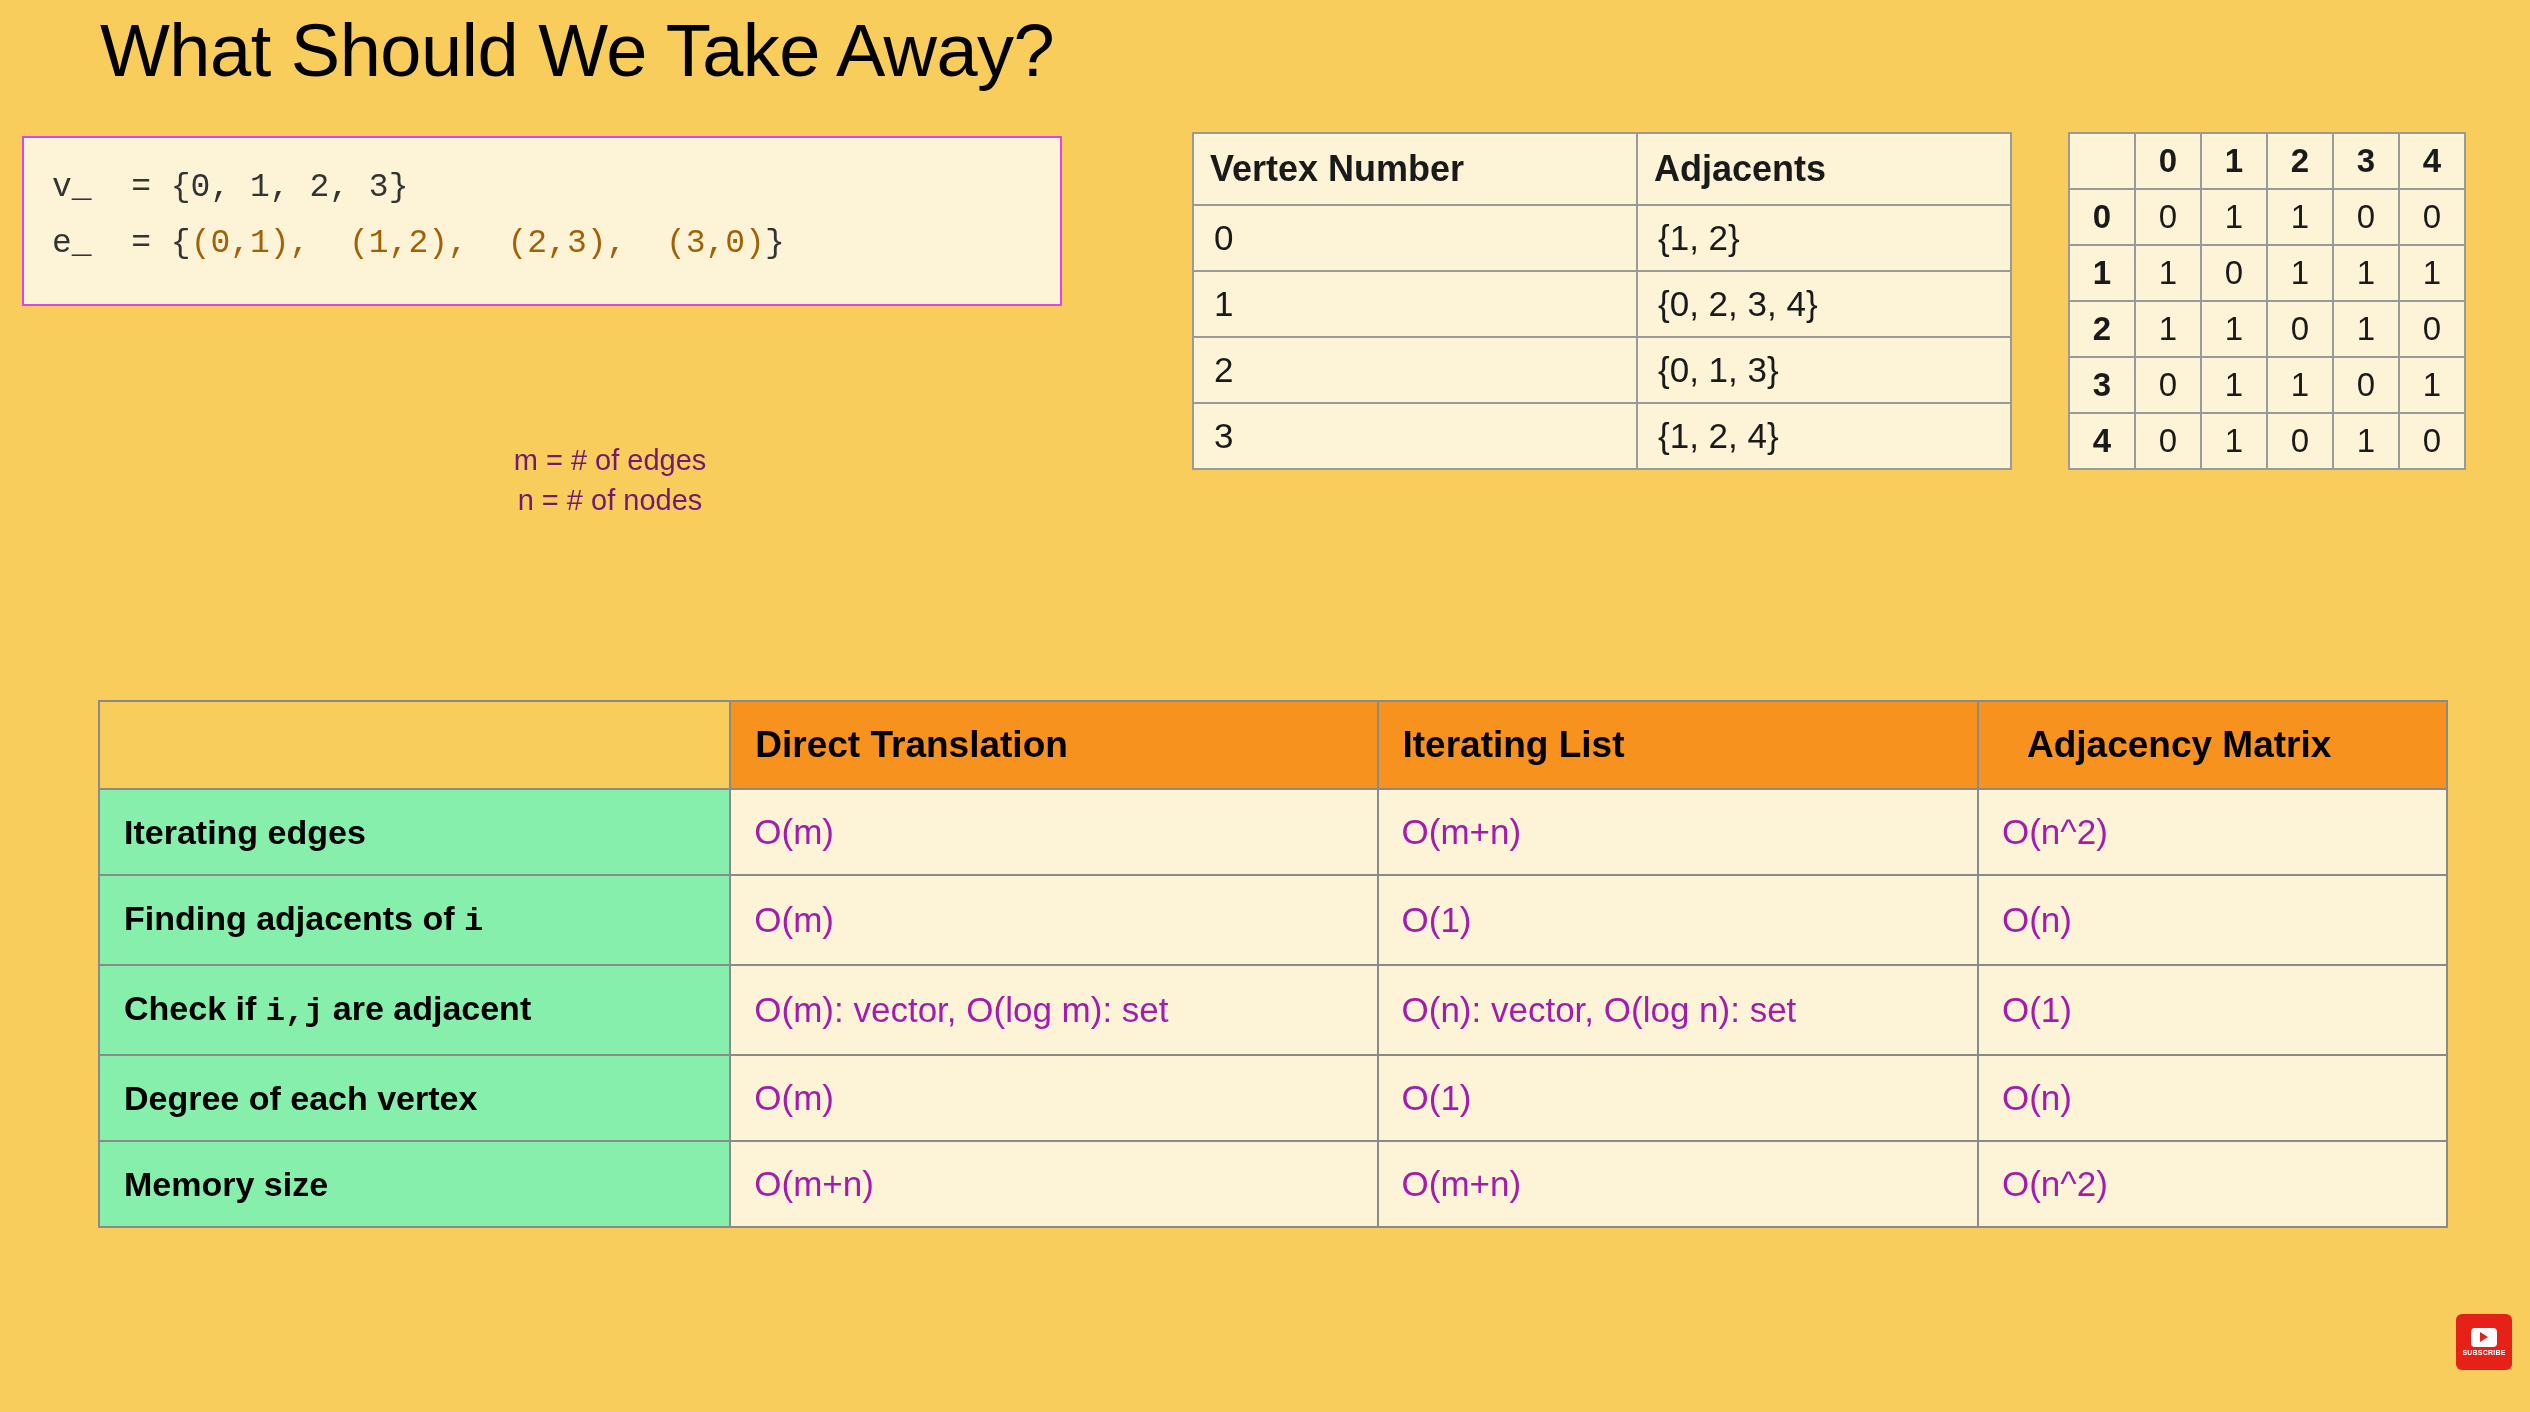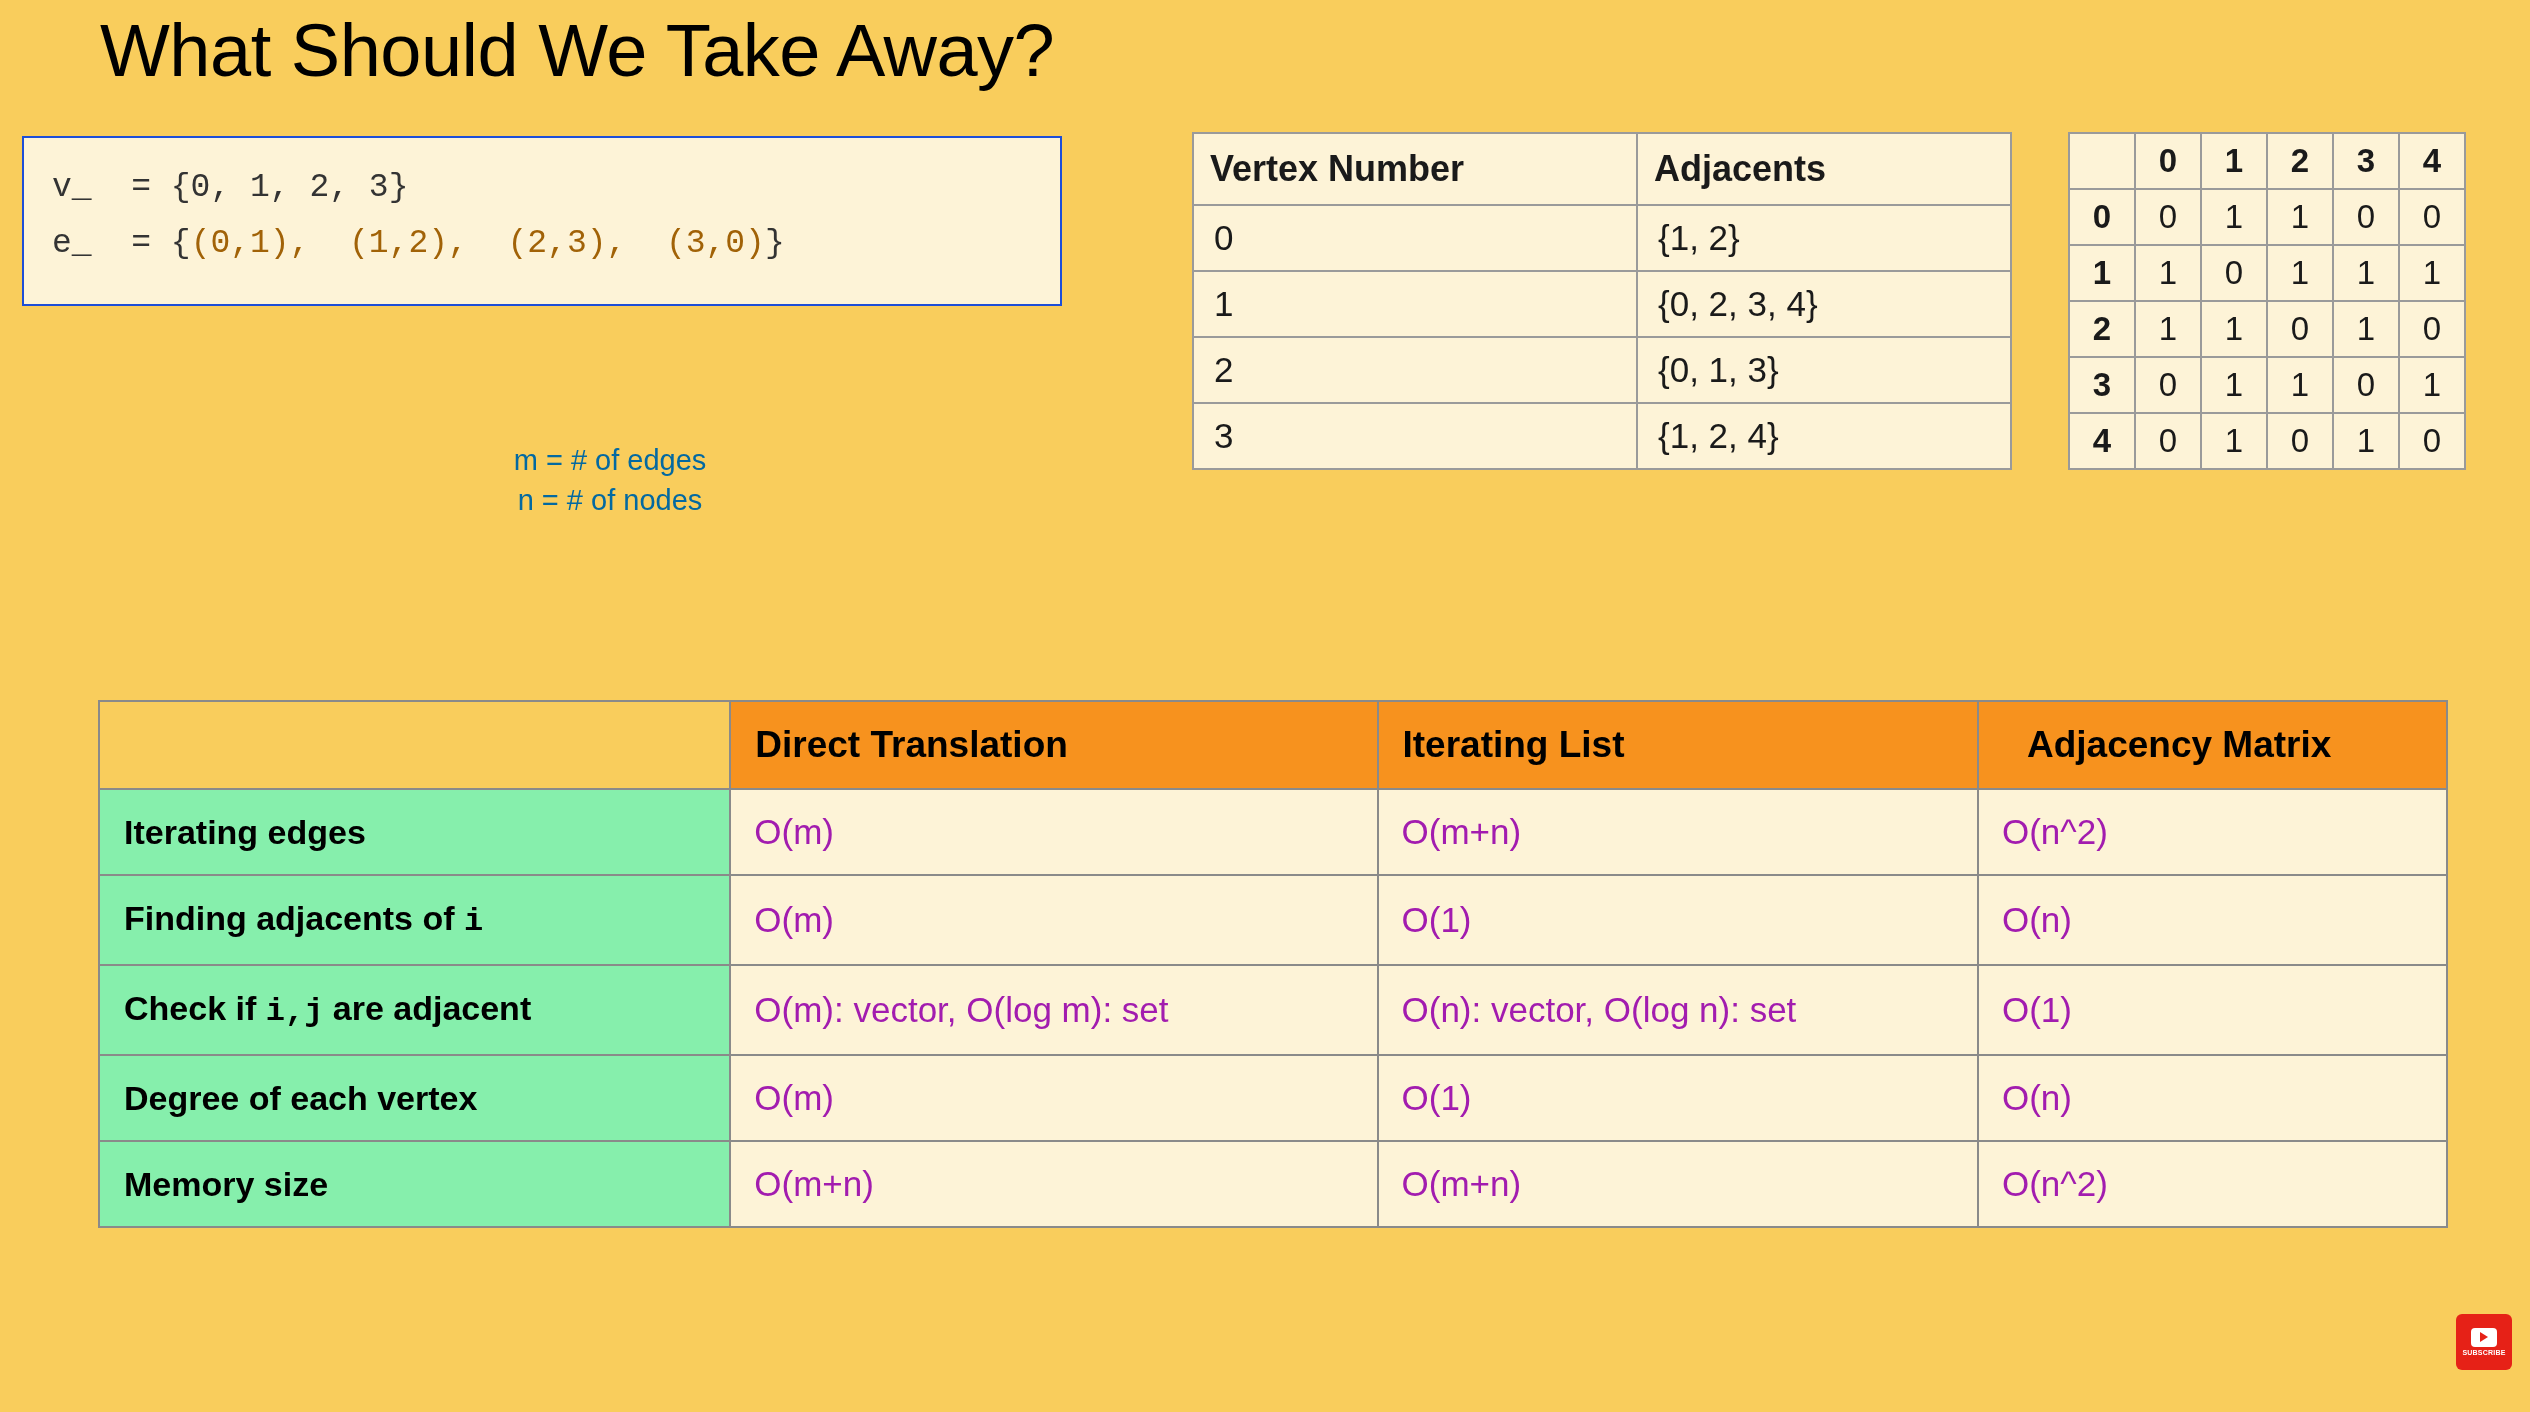--- a/index.html
+++ b/index.html
@@ -34,21 +34,21 @@
   }
 
   
   .code-box {
     position: absolute;
     left: 22px;
     top: 136px;
     width: 1040px;
     height: 170px;
     background: #fdf3d7;
-    border: 2px solid #1d4ed8;
+    border: 2px solid #d946ef;
     box-sizing: border-box;
     padding: 22px 28px 0 28px;
   }
   .code-line {
     font-family: "Liberation Mono", monospace;
     font-size: 33px;
     line-height: 56px;
     color: #333333;
     white-space: pre;
   }
@@ -56,21 +56,21 @@
     color: #a16207;
   }
 
   
   .legend {
     position: absolute;
     left: 330px;
     top: 440px;
     width: 560px;
     text-align: center;
-    color: #0369a1;
+    color: #701a75;
     font-size: 29px;
     line-height: 40px;
     font-weight: 500;
   }
 
   
   .adj-table {
     position: absolute;
     left: 1192px;
     top: 132px;

